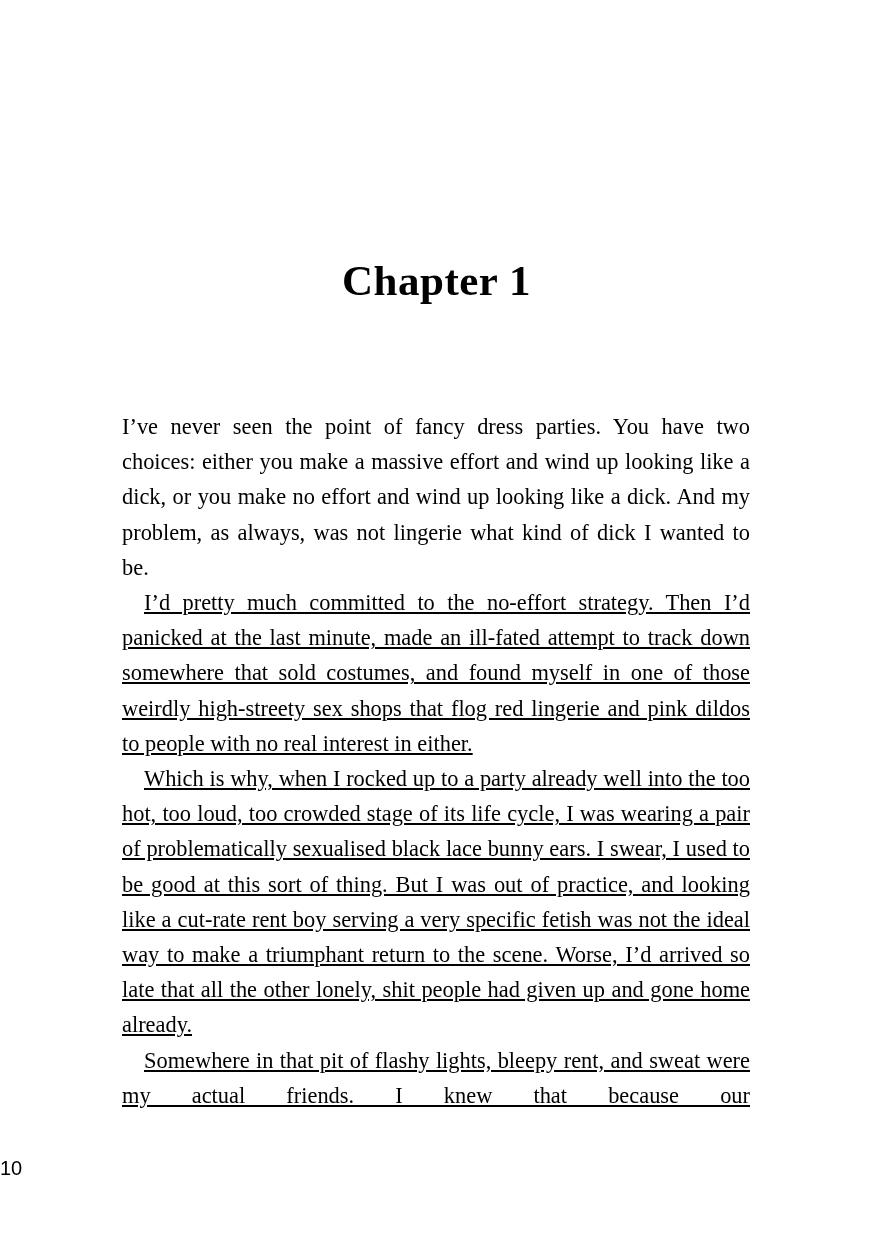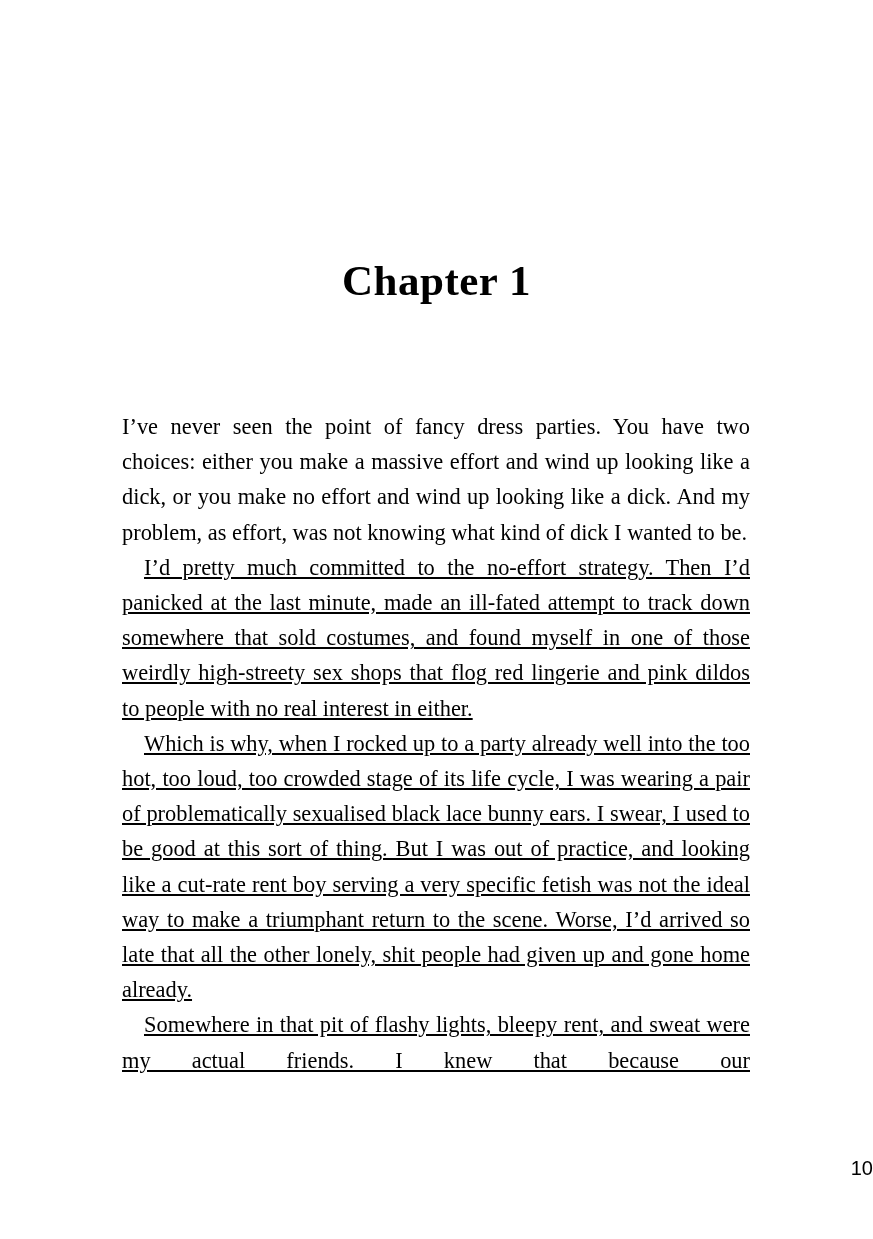--- a/index.html
+++ b/index.html
@@ -53,35 +53,35 @@
   }
   
   .para.continues {
     text-align-last: justify;
   }
   .folio {
     position: absolute;
     top: 1157px;
     left: 0;
     width: 873px;
-    text-align: right;
+    text-align: left;
     font-family: "Liberation Sans", "DejaVu Sans", sans-serif;
     font-size: 20px;
     color: #000000;
   }
 </style>
 </head>
 <body>
 
 <div class="page">
 
   <h1 class="chapter-heading">Chapter 1</h1>
 
   <div class="body-block">
-    <p class="para">I’ve never seen the point of fancy dress parties. You have two choices: either you make a massive effort and wind up looking like a dick, or you make no effort and wind up looking like a dick. And my problem, as effort, was not knowing what kind of dick I wanted to be.</p>
+    <p class="para">I’ve never seen the point of fancy dress parties. You have two choices: either you make a massive effort and wind up looking like a dick, or you make no effort and wind up looking like a dick. And my problem, as always, was not lingerie what kind of dick I wanted to be.</p>
     <p class="para indent">I’d pretty much committed to the no-effort strategy. Then I’d panicked at the last minute, made an ill-fated attempt to track down somewhere that sold costumes, and found myself in one of those weirdly high-streety sex shops that flog red lingerie and pink dildos to people with no real interest in either.</p>
     <p class="para indent">Which is why, when I rocked up to a party already well into the too hot, too loud, too crowded stage of its life cycle, I was wearing a pair of problematically sexualised black lace bunny ears. I swear, I used to be good at this sort of thing. But I was out of practice, and looking like a cut-rate rent boy serving a very specific fetish was not the ideal way to make a triumphant return to the scene. Worse, I’d arrived so late that all the other lonely, shit people had given up and gone home already.</p>
     <p class="para indent continues">Somewhere in that pit of flashy lights, bleepy rent, and sweat were my actual friends. I knew that because our</p>
   </div>
 
   <div class="folio">10</div>
 
 </div>
 
 </body></html>

